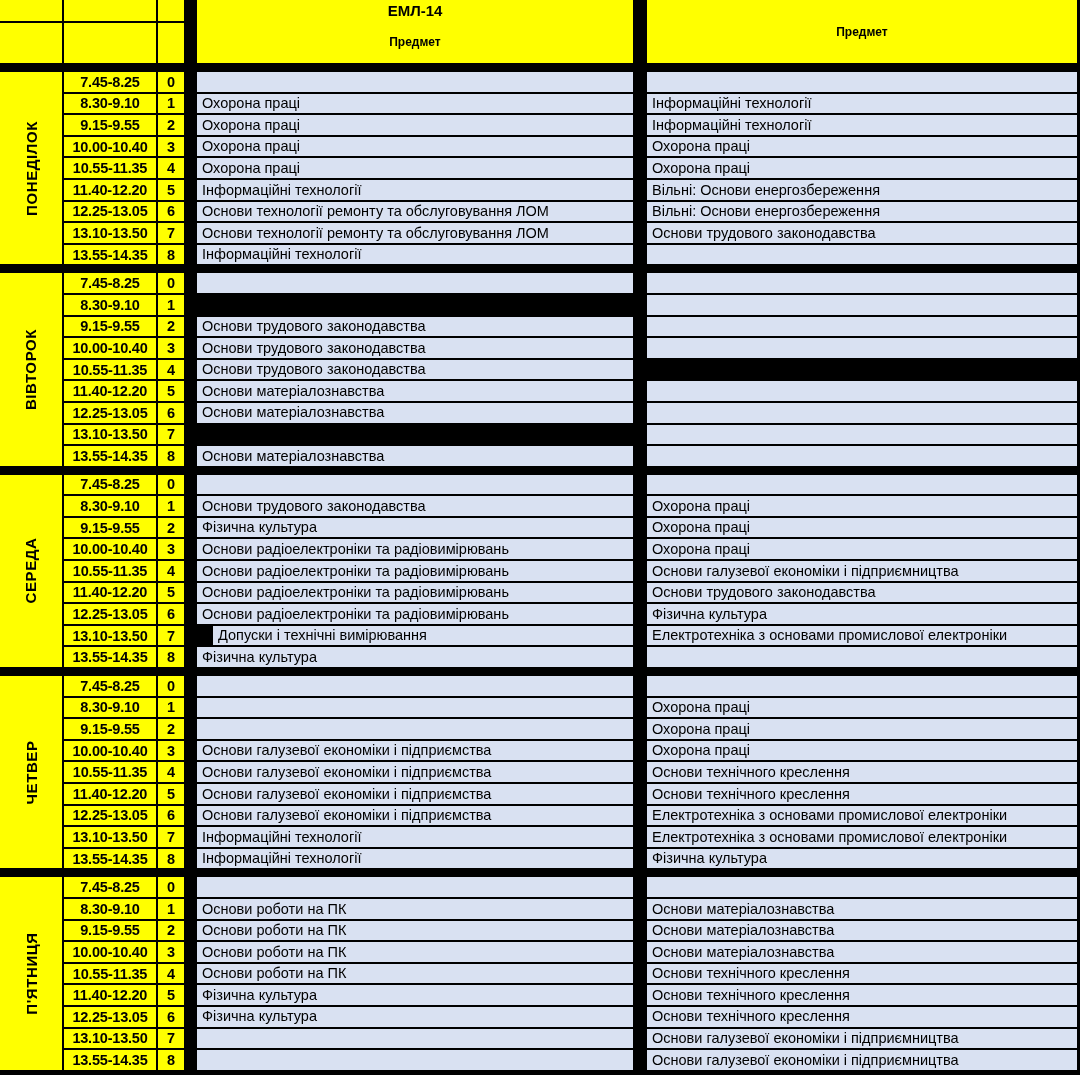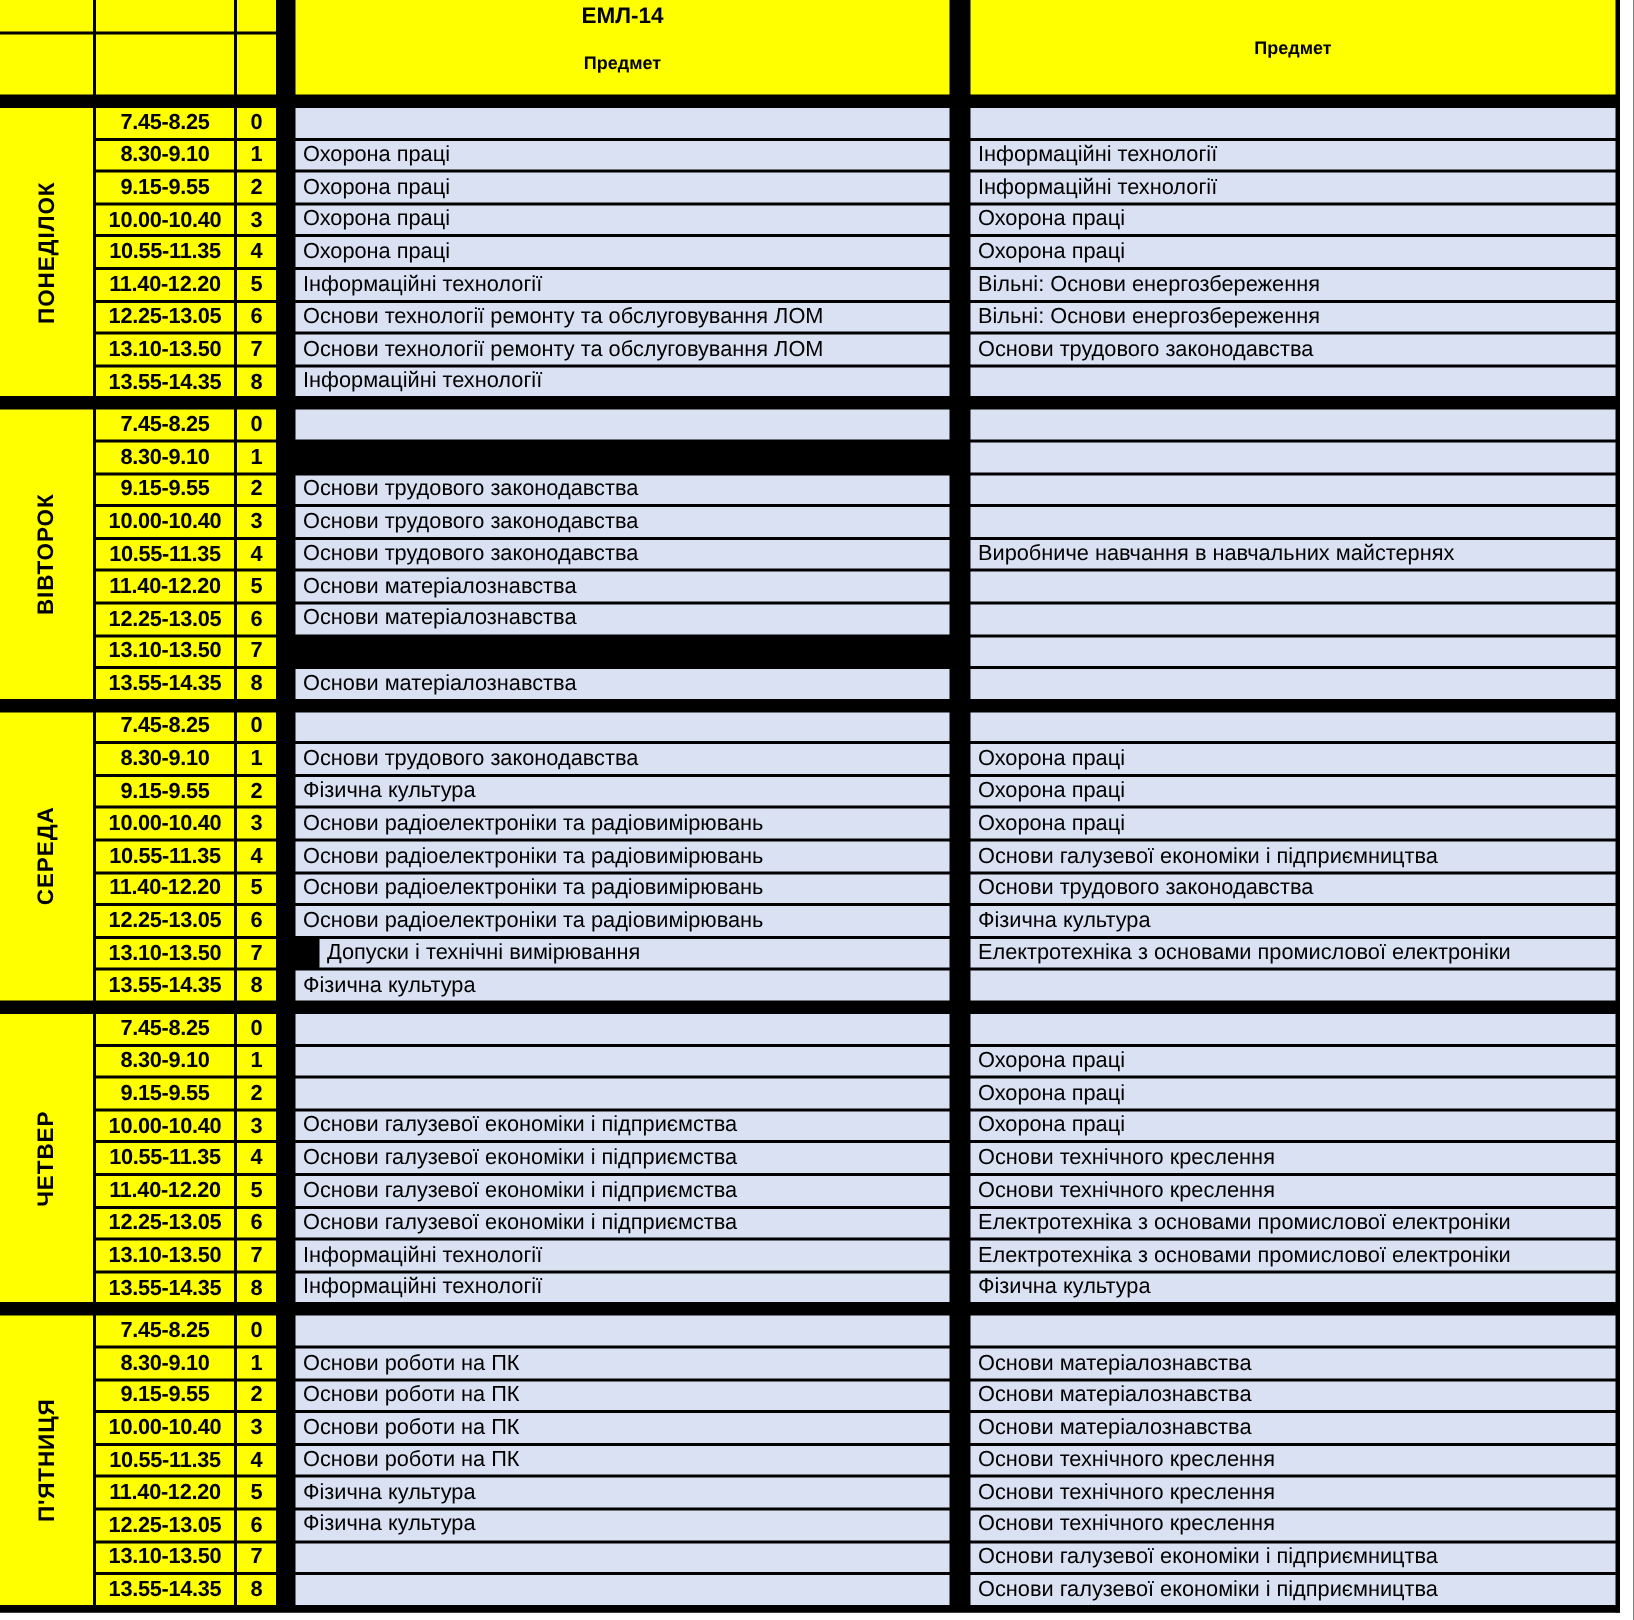--- a/index.html
+++ b/index.html
@@ -116,21 +116,20 @@
     <div class="cell ylw num" style="grid-area: 16 / 3;">2</div>
     <div class="cell blue subj" style="grid-area: 16 / 5;">Основи трудового законодавства</div>
     <div class="cell blue subj" style="grid-area: 16 / 7;"></div>
     <div class="cell ylw time" style="grid-area: 17 / 2;">10.00-10.40</div>
     <div class="cell ylw num" style="grid-area: 17 / 3;">3</div>
     <div class="cell blue subj" style="grid-area: 17 / 5;">Основи трудового законодавства</div>
     <div class="cell blue subj" style="grid-area: 17 / 7;"></div>
     <div class="cell ylw time" style="grid-area: 18 / 2;">10.55-11.35</div>
     <div class="cell ylw num" style="grid-area: 18 / 3;">4</div>
     <div class="cell blue subj" style="grid-area: 18 / 5;">Основи трудового законодавства</div>
-    <div class="cell blue subj" style="grid-area: 18 / 7;">Виробниче навчання в навчальних майстернях</div>
     <div class="cell ylw time" style="grid-area: 19 / 2;">11.40-12.20</div>
     <div class="cell ylw num" style="grid-area: 19 / 3;">5</div>
     <div class="cell blue subj" style="grid-area: 19 / 5;">Основи матеріалознавства</div>
     <div class="cell blue subj" style="grid-area: 19 / 7;"></div>
     <div class="cell ylw time" style="grid-area: 20 / 2;">12.25-13.05</div>
     <div class="cell ylw num" style="grid-area: 20 / 3;">6</div>
     <div class="cell blue subj" style="grid-area: 20 / 5;">Основи матеріалознавства</div>
     <div class="cell blue subj" style="grid-area: 20 / 7;"></div>
     <div class="cell ylw time" style="grid-area: 21 / 2;">13.10-13.50</div>
     <div class="cell ylw num" style="grid-area: 21 / 3;">7</div>

